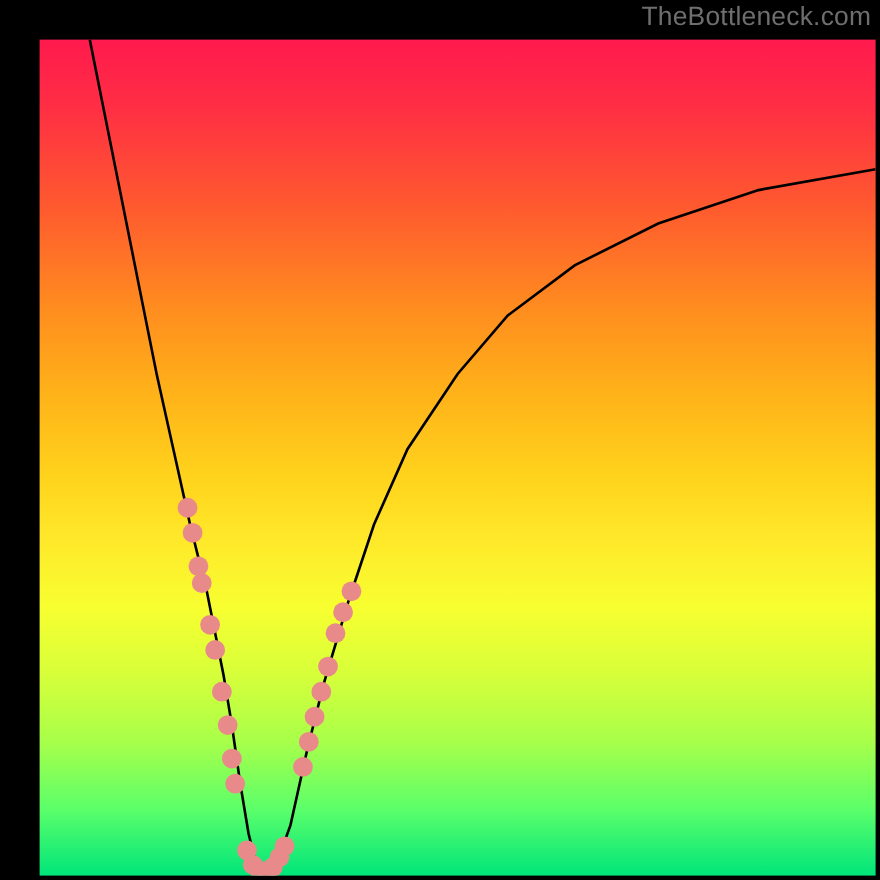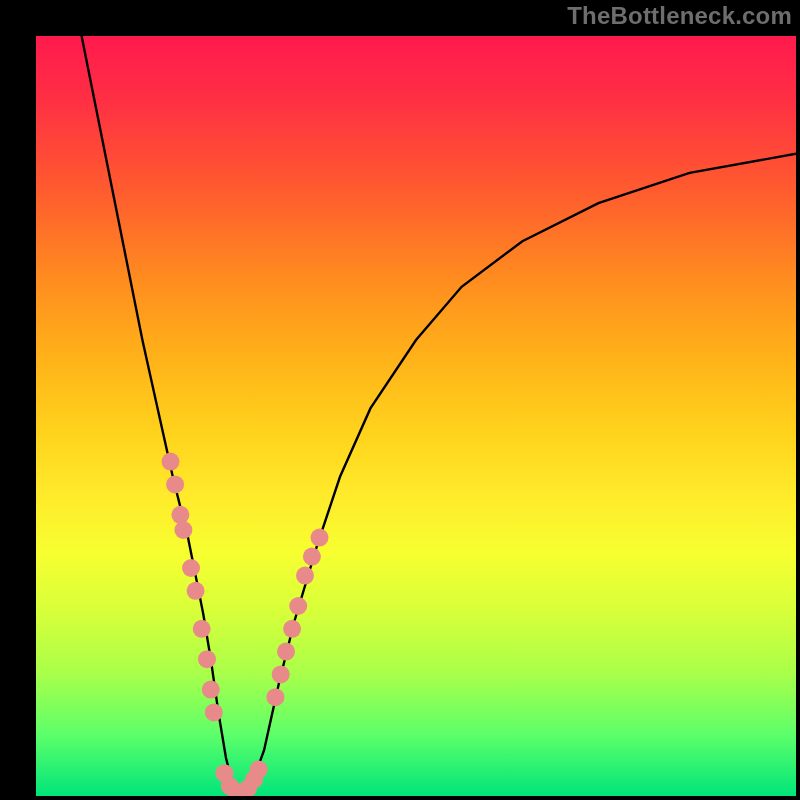--- a/index.html
+++ b/index.html
@@ -16,21 +16,21 @@
     height: 800px;
     position: relative;
     background: #000;
   }
   .watermark {
     position: absolute;
     top: 2px;
     right: 8px;
     color: #6e6e6e;
     font-size: 24px;
-    font-weight: 700;
+    font-weight: 400;
     letter-spacing: 0.2px;
     z-index: 3;
   }
   .plot {
     position: absolute;
     left: 36px;
     top: 36px;
     width: 760px;
     height: 760px;
     background: linear-gradient(to bottom,

